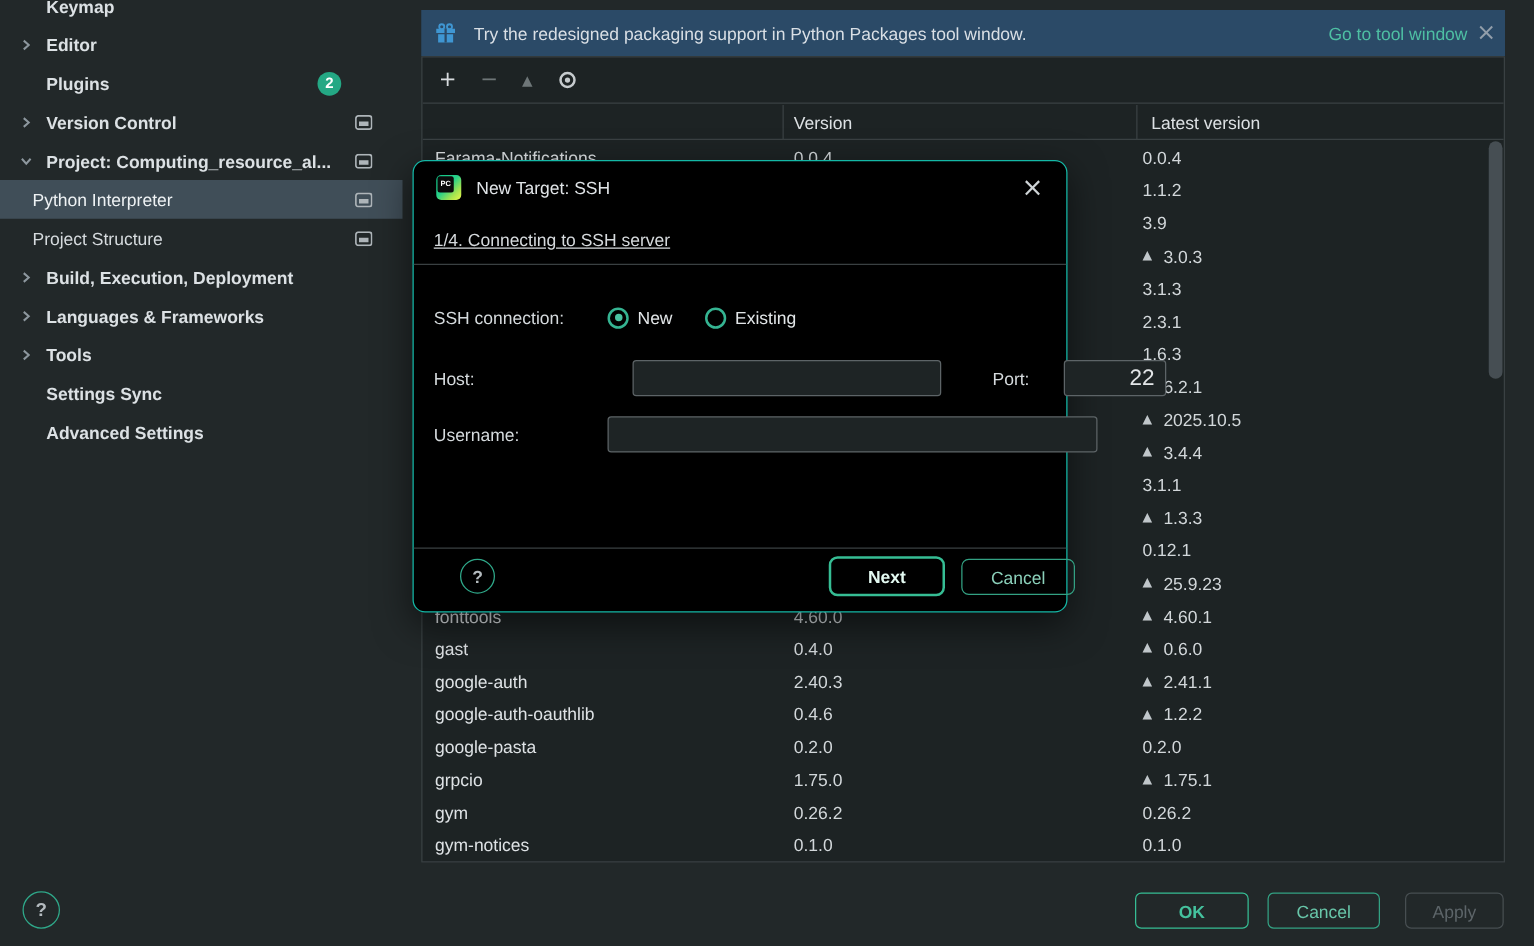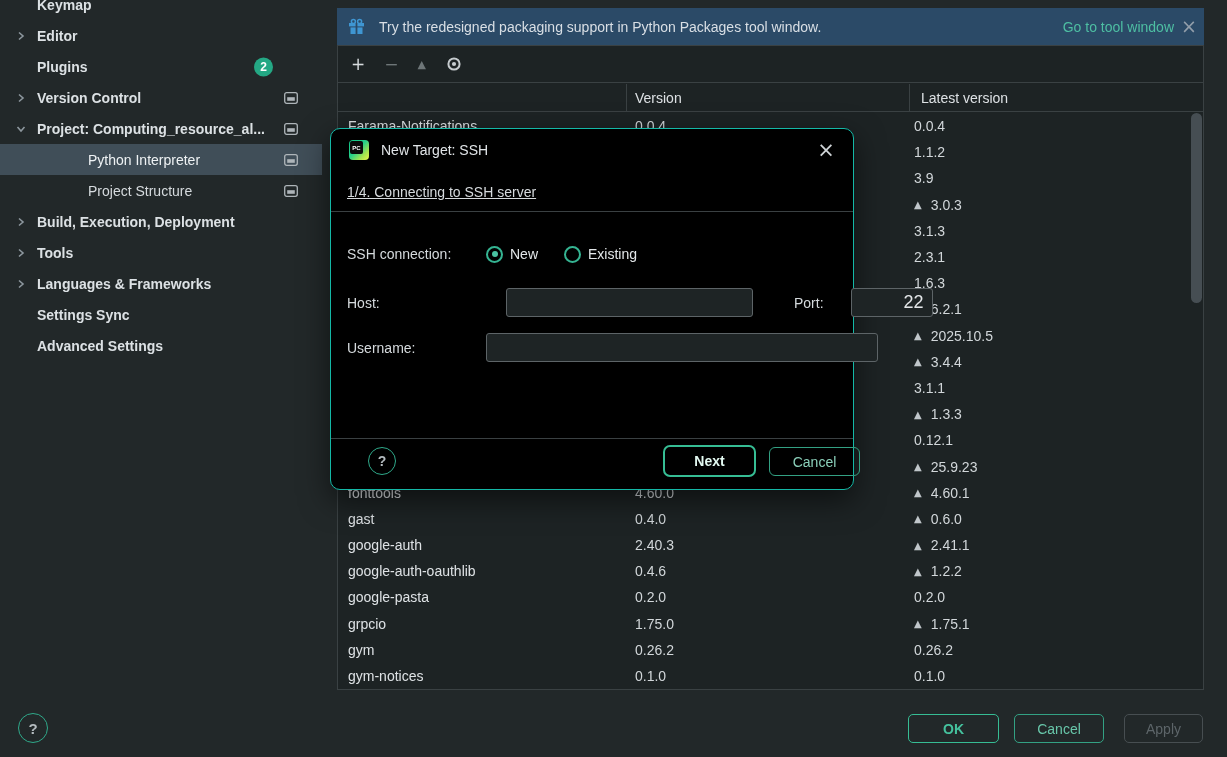--- a/index.html
+++ b/index.html
@@ -6,21 +6,21 @@
   html,body { width:1227px; height:757px; overflow:hidden; }
   body { font-family:"Liberation Sans","DejaVu Sans",sans-serif; background:#222829; color:#dfe3e6; }
   .app { position:relative; width:1227px; height:757px; background:#222829; font-size:14px; }
 
   
   .sidebar { position:absolute; left:0; top:0; width:330px; height:757px; }
   #sidebar-list { position:absolute; left:0; top:-11px; width:330px; }
   .side-item { position:relative; height:31px; width:322px; display:flex; align-items:center;
                padding-left:37px; cursor:pointer; }
   .side-item .side-label { font-weight:600; color:#dce1e4; white-space:nowrap; }
-  .side-item.child { padding-left:88px; }
+  .side-item.child { padding-left:26px; }
   .side-item.child .side-label { font-weight:400; color:#d6dbde; }
   .side-item.selected { background:#404e58; }
   .side-item.selected .side-label { color:#eef2f4; }
   .chev { position:absolute; left:15px; top:50%; transform:translateY(-50%); width:12px; height:12px;
           display:flex; align-items:center; justify-content:center; }
   .badge { position:absolute; right:49px; top:50%; transform:translateY(-50%);
            width:19px; height:19px; border-radius:50%; background:#24a884; color:#fff;
            font-size:12px; font-weight:600; display:flex; align-items:center; justify-content:center; }
   .mon { position:absolute; right:24px; top:50%; transform:translateY(-50%); width:14px; height:12px; display:flex; }
 
@@ -176,29 +176,29 @@
             </svg>
           </span>
           <span class="side-label">Build, Execution, Deployment</span>
         </div>
         <div class="side-item">
           <span class="chev">
             <svg width="10" height="10" viewBox="0 0 10 10">
               <path d="M3 1.5 L7 5 L3 8.5" fill="none" stroke="#8d979e" stroke-width="1.6"></path>
             </svg>
           </span>
+          <span class="side-label">Languages &amp; Frameworks</span>
+        </div>
+        <div class="side-item">
+          <span class="chev">
+            <svg width="10" height="10" viewBox="0 0 10 10">
+              <path d="M3 1.5 L7 5 L3 8.5" fill="none" stroke="#8d979e" stroke-width="1.6"></path>
+            </svg>
+          </span>
           <span class="side-label">Tools</span>
-        </div>
-        <div class="side-item">
-          <span class="chev">
-            <svg width="10" height="10" viewBox="0 0 10 10">
-              <path d="M3 1.5 L7 5 L3 8.5" fill="none" stroke="#8d979e" stroke-width="1.6"></path>
-            </svg>
-          </span>
-          <span class="side-label">Languages &amp; Frameworks</span>
         </div>
         <div class="side-item">
           <span class="side-label">Settings Sync</span>
         </div>
         <div class="side-item">
           <span class="side-label">Advanced Settings</span>
         </div>
       </div>
   </aside>
 

